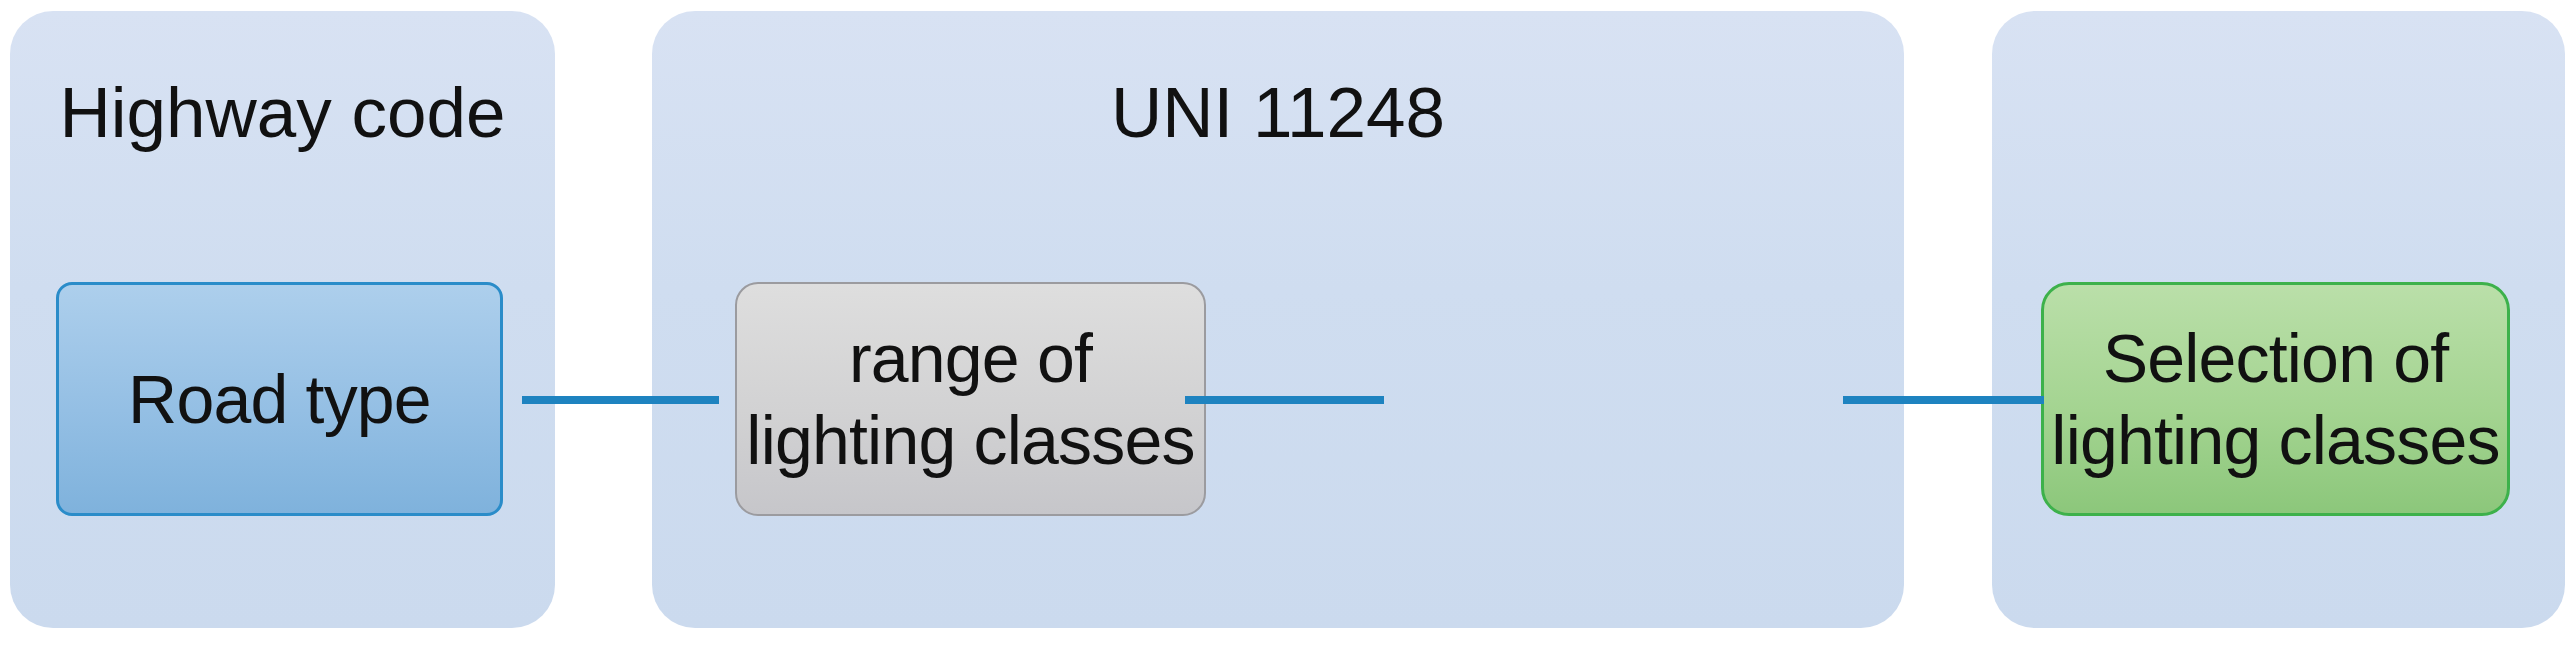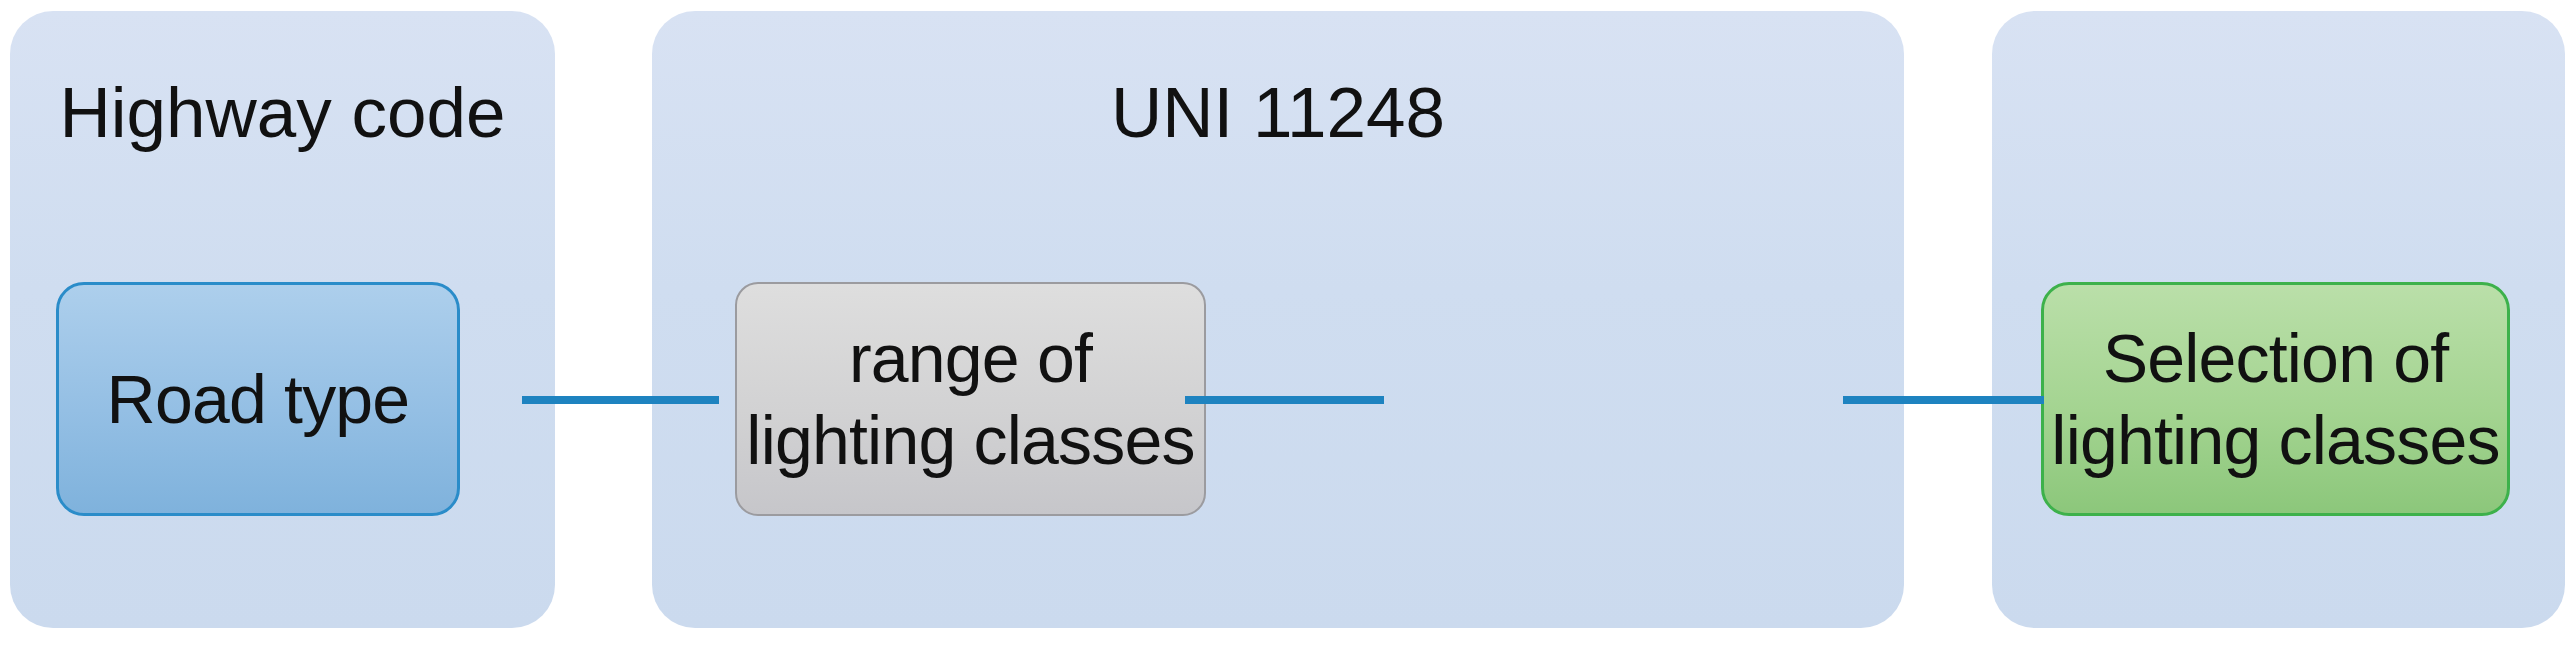--- a/index.html
+++ b/index.html
@@ -48,24 +48,24 @@
     display: flex;
     align-items: center;
     justify-content: center;
     text-align: center;
     font-size: 68px;
     line-height: 82px;
     letter-spacing: -0.8px;
     padding: 0 6.2px;
   }
   .node-blue {
-    left: 46px; width: 404px;
+    left: 46px; width: 447px;
     background: linear-gradient(180deg, #adcfec 0%, #94bfe4 55%, #7fb2dc 100%);
     border: 3.1px solid #2a8cc9;
-    border-radius: 28px;
+    border-radius: 16px;
   }
   .node-gray-1 {
     left: 67px; width: 471px;
     background: linear-gradient(180deg, #dedede 0%, #d2d2d3 55%, #c6c6ca 100%);
     border: 2.3px solid #9b9b9f;
     border-radius: 23px;
     margin-left: 16px;
   }
   .node-gray-2 {
     left: 732px; width: 464px;

